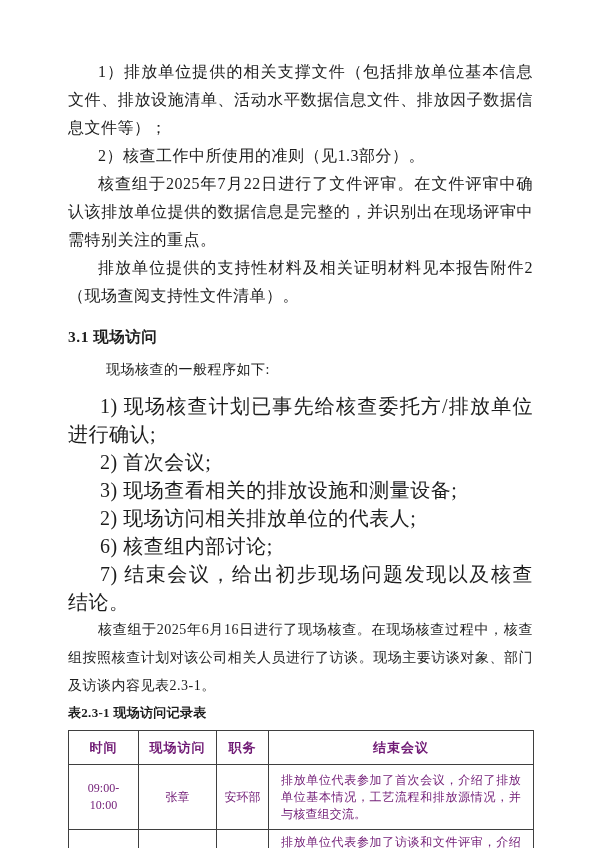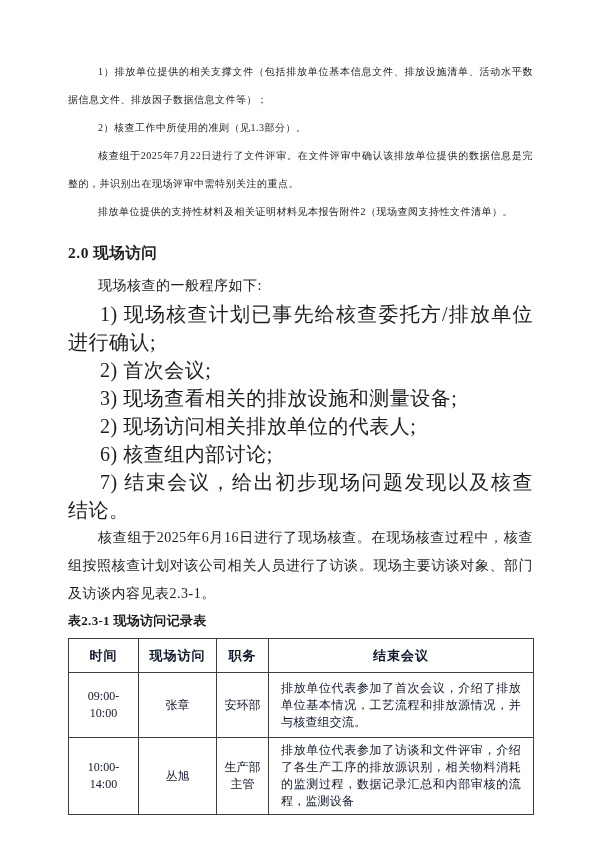--- a/index.html
+++ b/index.html
@@ -13,35 +13,35 @@
     height: 848px;
     background: #ffffff;
     overflow: hidden;
     font-family: "Liberation Serif", "DejaVu Serif", serif;
     color: #1d1d1d;
     box-sizing: border-box;
     padding: 58px 67px 0 68px;
   }
   .body-para {
     margin: 0;
-    font-size: 10px;
+    font-size: 16px;
     line-height: 28px;
     letter-spacing: 0.5px;
     text-align: justify;
     text-indent: 30px;
   }
   .section-heading {
     margin: 16px 0 8px 0;
     font-size: 15.5px;
     line-height: 22px;
     font-weight: bold;
     letter-spacing: 0.5px;
   }
   .intro-line {
-    margin: 0;
+    margin: 8px;
     font-size: 14px;
     line-height: 28px;
     letter-spacing: 0.5px;
     text-indent: 30px;
   }
   .list-item {
     margin: 0;
     font-size: 20px;
     line-height: 28px;
     letter-spacing: 0.5px;
@@ -63,21 +63,21 @@
     letter-spacing: 0.3px;
   }
   table.record-table {
     table-layout: fixed;
     width: 465px;
     border-collapse: collapse;
   }
   .record-table th, .record-table td {
     border: 1px solid #3f3f3f;
     font-size: 12px;
-    color: #0f172a;
+    color: #701a75;
     vertical-align: middle;
   }
   .record-table th {
     font-size: 13px;
     font-weight: bold;
     text-align: center;
     height: 33px;
     padding: 0 2px;
     letter-spacing: 1px;
   }
@@ -102,21 +102,21 @@
 </head>
 <body>
 
 <div class="page">
 
   <p class="body-para">1）排放单位提供的相关支撑文件（包括排放单位基本信息文件、排放设施清单、活动水平数据信息文件、排放因子数据信息文件等）；</p>
   <p class="body-para">2）核查工作中所使用的准则（见1.3部分）。</p>
   <p class="body-para">核查组于2025年7月22日进行了文件评审。在文件评审中确认该排放单位提供的数据信息是完整的，并识别出在现场评审中需特别关注的重点。</p>
   <p class="body-para">排放单位提供的支持性材料及相关证明材料见本报告附件2（现场查阅支持性文件清单）。</p>
 
-  <h2 class="section-heading">2.0 现场访问</h2>
+  <h2 class="section-heading">3.1 现场访问</h2>
 
   <p class="intro-line">现场核查的一般程序如下:</p>
   <p class="list-item">1) 现场核查计划已事先给核查委托方/排放单位进行确认;</p>
   <p class="list-item">2) 首次会议;</p>
   <p class="list-item">3) 现场查看相关的排放设施和测量设备;</p>
   <p class="list-item">2) 现场访问相关排放单位的代表人;</p>
   <p class="list-item">6) 核查组内部讨论;</p>
   <p class="list-item">7) 结束会议，给出初步现场问题发现以及核查结论。</p>
 
   <p class="closing-para">核查组于2025年6月16日进行了现场核查。在现场核查过程中，核查组按照核查计划对该公司相关人员进行了访谈。现场主要访谈对象、部门及访谈内容见表2.3-1。</p>

